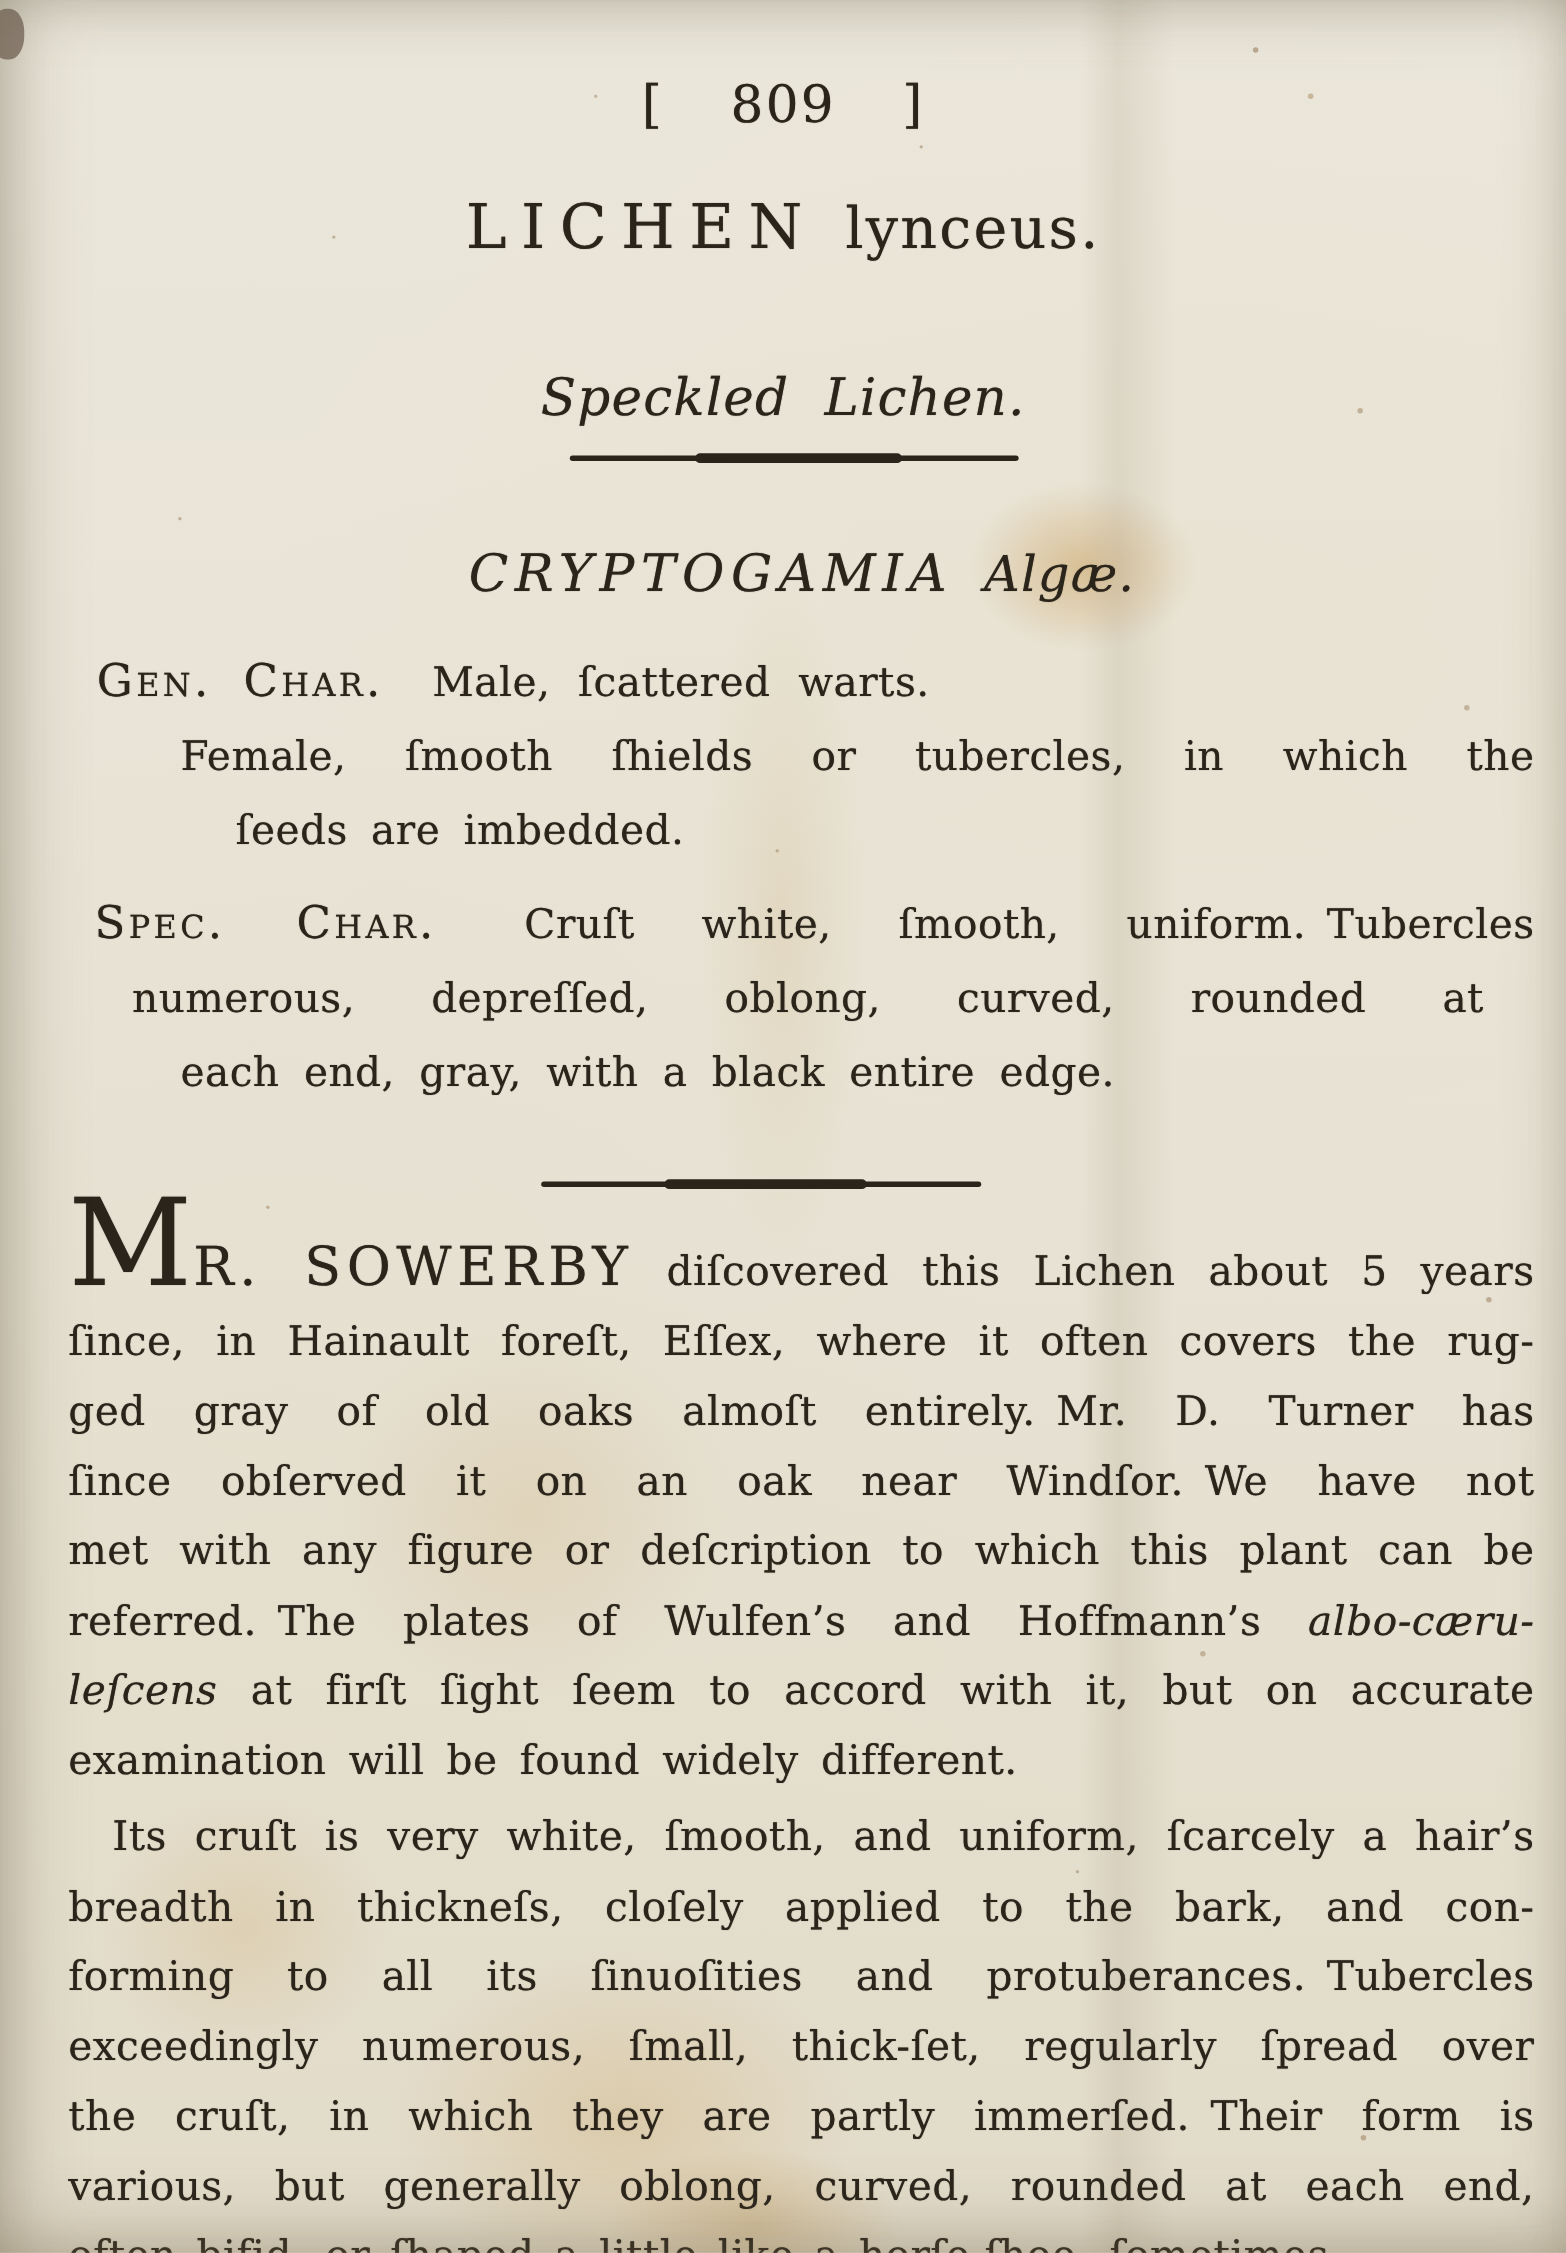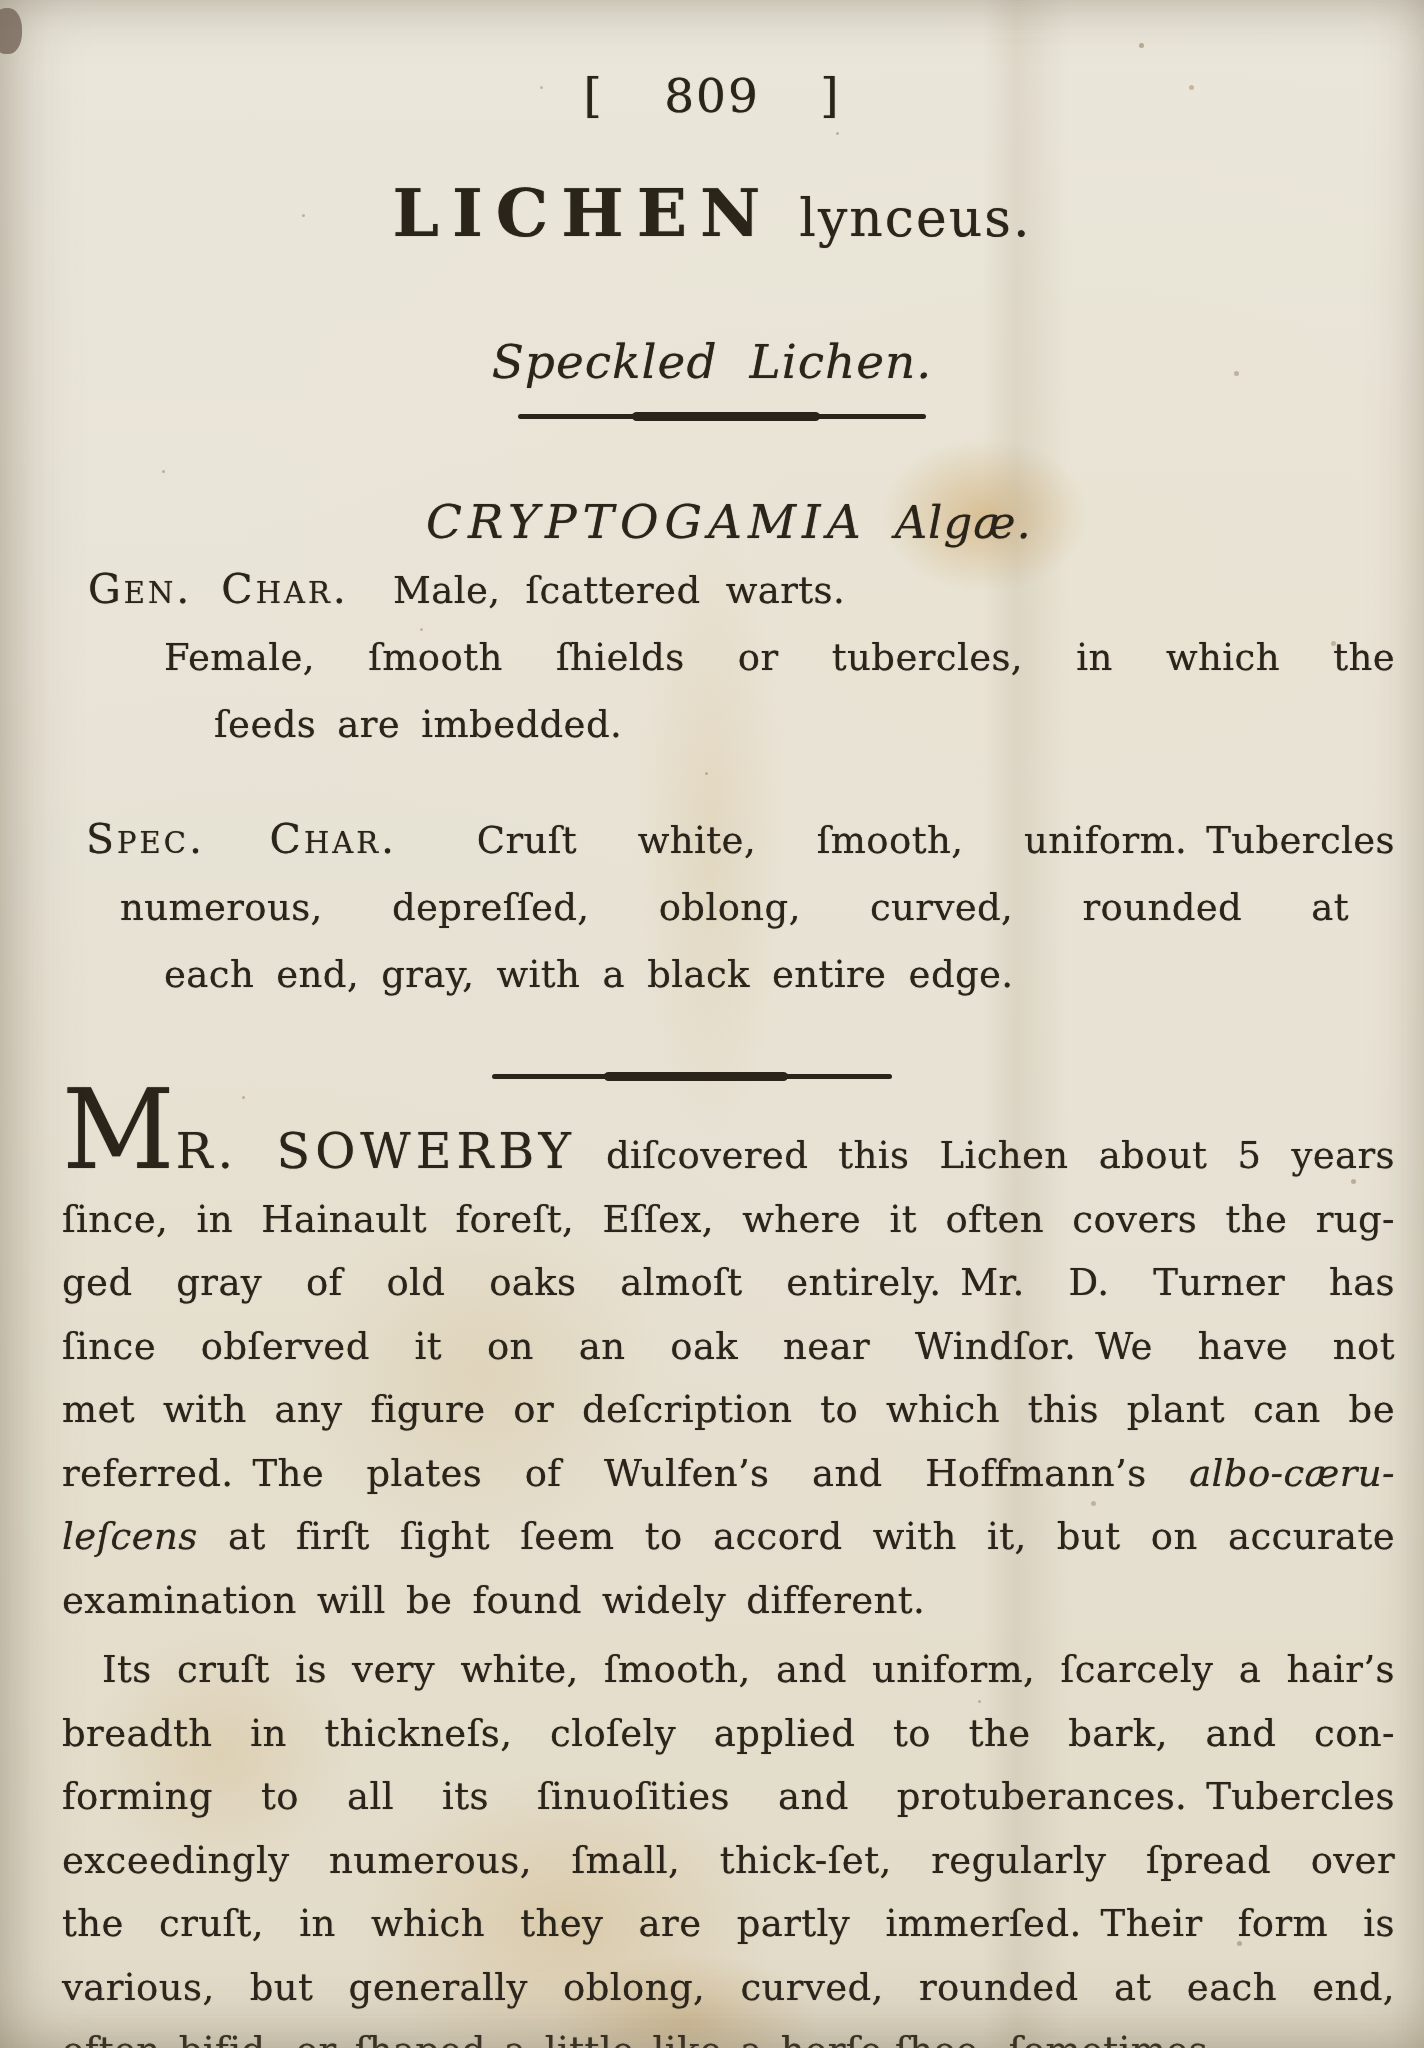--- a/index.html
+++ b/index.html
@@ -40,32 +40,32 @@
       162px 470px 0 0 rgba(130,95,55,0.42), 1332px 642px 0 1px rgba(130,95,55,0.36),
       705px 772px 0 0 rgba(130,95,55,0.38), 1352px 1180px 0 1px rgba(130,95,55,0.4),
       242px 1096px 0 0 rgba(130,95,55,0.4), 1092px 1502px 0 1px rgba(130,95,55,0.35),
       132px 902px 0 0 rgba(130,95,55,0.4), 1238px 1942px 0 1px rgba(130,95,55,0.4),
       420px 628px 0 0 rgba(130,95,55,0.35), 978px 1700px 0 0 rgba(130,95,55,0.38),
       540px 86px 0 0 rgba(130,95,55,0.35), 1190px 86px 0 1px rgba(150,110,60,0.4);}
   
   .txt{z-index:3;text-shadow:0 0 0.9px rgba(38,30,20,0.65);}
   .pagenum{position:absolute;top:68px;left:0;width:100%;text-align:center;font-size:47px;letter-spacing:2px;}
   .titleline{position:absolute;top:174px;left:0;width:100%;text-align:center;}
-  .genus{font-size:66px;letter-spacing:13px;font-weight:bold;}
+  .genus{font-size:56px;letter-spacing:13px;}
   .species{font-size:52px;margin-left:26px;letter-spacing:2px;}
   .subtitle{position:absolute;top:286px;left:0;width:100%;text-align:center;font-style:italic;font-size:47px;word-spacing:16px;letter-spacing:1px;margin-top:48px;}
   .rule{position:absolute;height:5px;background:var(--ink,#2a241b);border-radius:3px;transform:translateX(-50%);z-index:3;}
   .rule::after{content:"";position:absolute;left:28%;top:-2px;width:46%;height:9px;border-radius:5px;background:inherit;}
   .rule1{top:414px;left:722px;width:408px;}
   .rule2{top:1074px;left:692px;width:400px;}
   .taxonomy{position:absolute;top:494px;left:17px;width:100%;text-align:center;font-style:italic;}
   .taxclass{font-size:47px;letter-spacing:6px;}
   .taxorder{font-size:45px;margin-left:28px;letter-spacing:1px;}
   .block{position:absolute;left:62px;width:1333px;font-size:37px;}
-  .genchar{top:556px;line-height:67px;}
+  .genchar{top:586px;line-height:67px;}
   .specchar{top:806px;line-height:67px;}
   .para1{top:1124px;line-height:63.5px;}
   .para2{top:1638px;line-height:63.5px;}
   .ln{text-align:justify;text-align-last:justify;word-spacing:4px;letter-spacing:0.4px;}
   .genchar .ln:nth-child(1){margin-left:26px;text-align-last:left;word-spacing:13px;}
   .genchar .ln:nth-child(2){margin-left:102px;}
   .genchar .ln:nth-child(3){margin-left:152px;text-align-last:left;word-spacing:9px;}
   .specchar .ln:nth-child(1){margin-left:24px;}
   .specchar .ln:nth-child(2){margin-left:58px;margin-right:46px;}
   .specchar .ln:nth-child(3){margin-left:102px;text-align-last:left;word-spacing:10px;}

